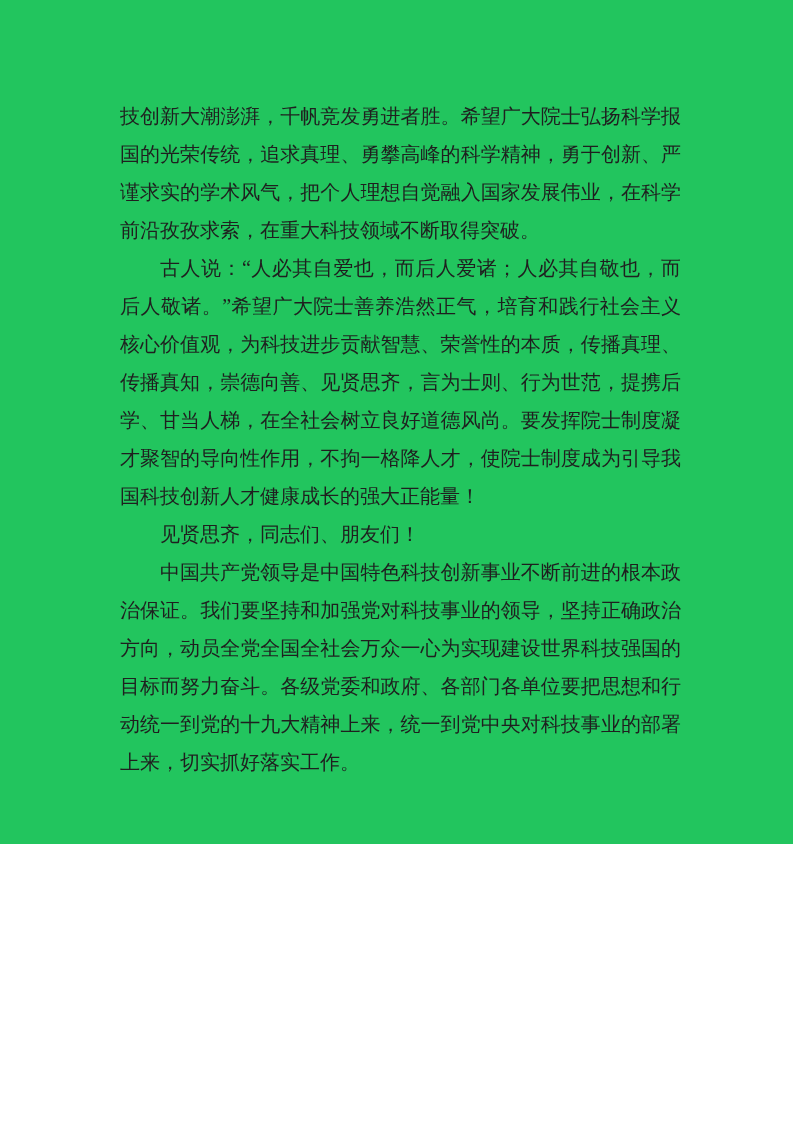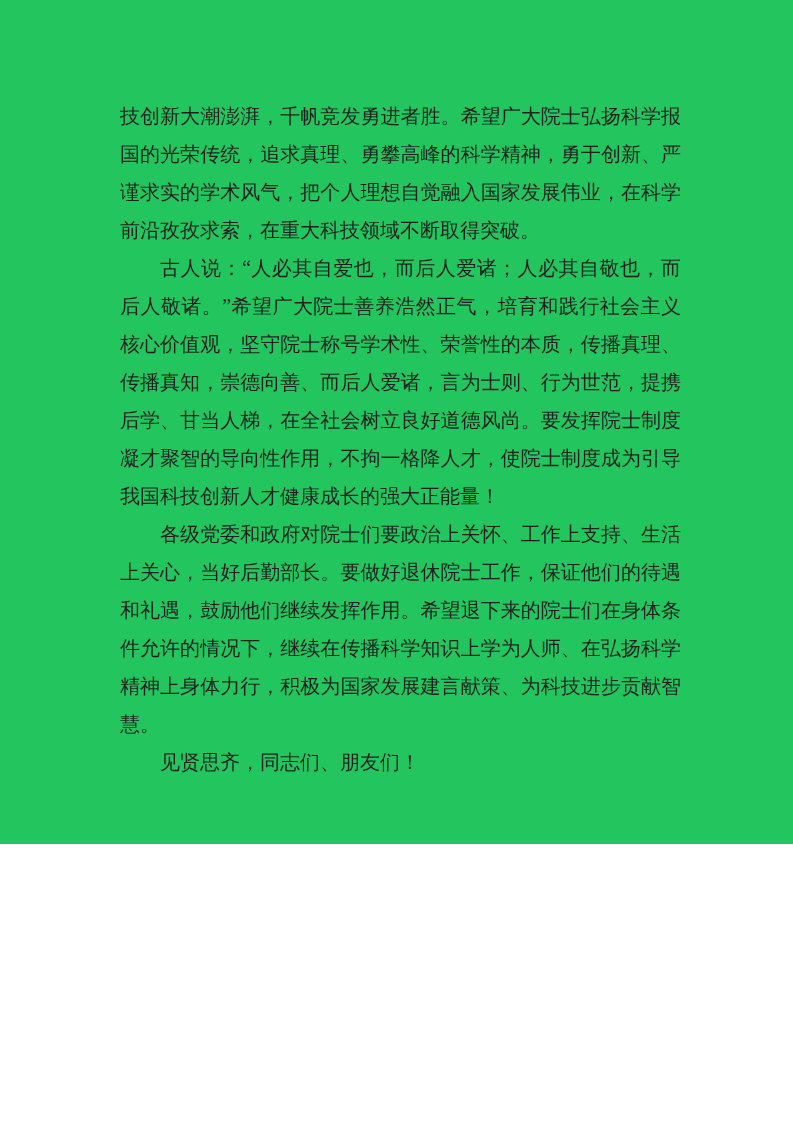--- a/index.html
+++ b/index.html
@@ -42,17 +42,17 @@
   .content p.indent {
     text-indent: 2em;
   }
 </style>
 </head>
 <body>
 
 <div class="page">
   <div class="content">
     <p>技创新大潮澎湃，千帆竞发勇进者胜。希望广大院士弘扬科学报国的光荣传统，追求真理、勇攀高峰的科学精神，勇于创新、严谨求实的学术风气，把个人理想自觉融入国家发展伟业，在科学前沿孜孜求索，在重大科技领域不断取得突破。</p>
-    <p class="indent">古人说：“人必其自爱也，而后人爱诸；人必其自敬也，而后人敬诸。”希望广大院士善养浩然正气，培育和践行社会主义核心价值观，坚守院士称号学术性、荣誉性的本质，传播真理、传播真知，崇德向善、而后人爱诸，言为士则、行为世范，提携后学、甘当人梯，在全社会树立良好道德风尚。要发挥院士制度凝才聚智的导向性作用，不拘一格降人才，使院士制度成为引导我国科技创新人才健康成长的强大正能量！</p>
-    <p class="indent">各级党委和政府对院士们要政治上关怀、工作上支持、生活上关心，当好后勤部长。要做好退休院士工作，保证他们的待遇和礼遇，鼓励他们继续发挥作用。希望退下来的院士们在身体条件允许的情况下，继续在传播科学知识上学为人师、在弘扬科学精神上身体力行，积极为国家发展建言献策、为科技进步贡献智慧。</p>
+    <p class="indent">古人说：“人必其自爱也，而后人爱诸；人必其自敬也，而后人敬诸。”希望广大院士善养浩然正气，培育和践行社会主义核心价值观，为科技进步贡献智慧、荣誉性的本质，传播真理、传播真知，崇德向善、见贤思齐，言为士则、行为世范，提携后学、甘当人梯，在全社会树立良好道德风尚。要发挥院士制度凝才聚智的导向性作用，不拘一格降人才，使院士制度成为引导我国科技创新人才健康成长的强大正能量！</p>
     <p class="indent">见贤思齐，同志们、朋友们！</p>
+    <p class="indent">中国共产党领导是中国特色科技创新事业不断前进的根本政治保证。我们要坚持和加强党对科技事业的领导，坚持正确政治方向，动员全党全国全社会万众一心为实现建设世界科技强国的目标而努力奋斗。各级党委和政府、各部门各单位要把思想和行动统一到党的十九大精神上来，统一到党中央对科技事业的部署上来，切实抓好落实工作。</p>
   </div>
 </div>
 
 </body></html>

